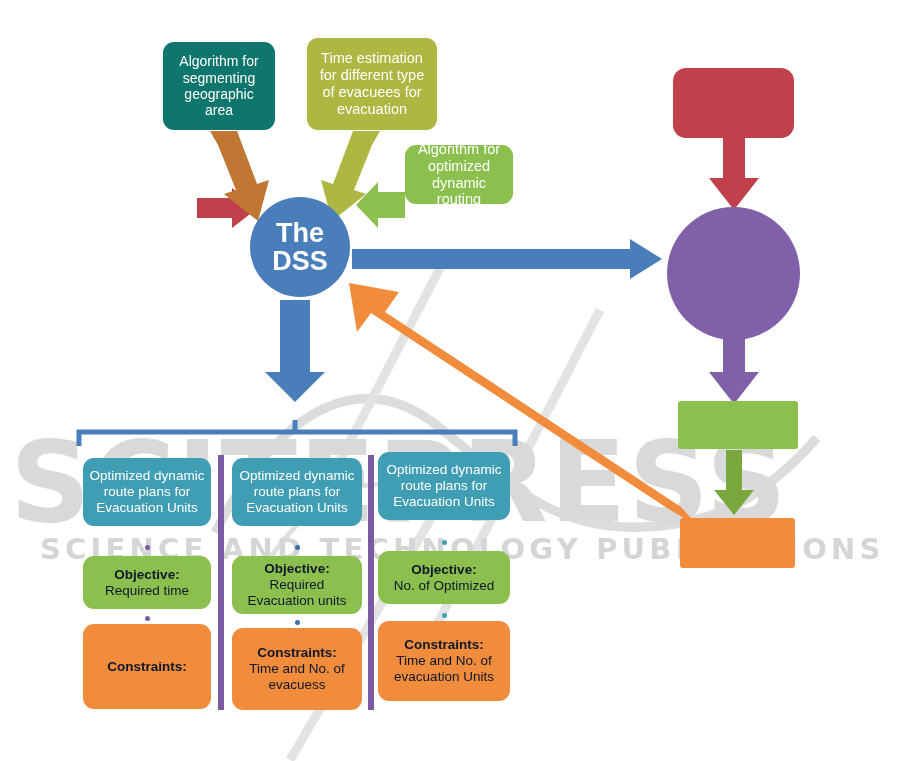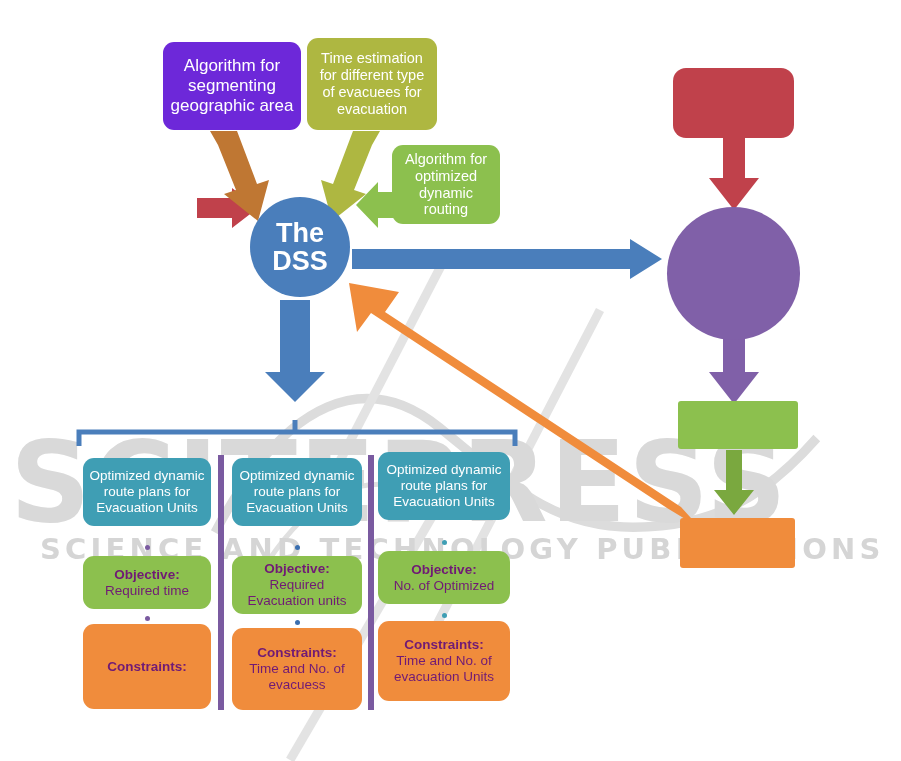--- a/index.html
+++ b/index.html
@@ -27,21 +27,21 @@
   .box{
     position:absolute;box-sizing:border-box;
     border-radius:11px;
     display:flex;align-items:center;justify-content:center;
     text-align:center;
     padding:4px 6px;
     line-height:1.17;
   }
   .box span{display:block;width:100%;}
   .white-txt{color:#ffffff;}
-  .dark-txt{color:#701a75;}
+  .dark-txt{color:#0f172a;}
 
   .circle{
     position:absolute;border-radius:50%;
     display:flex;align-items:center;justify-content:center;
     text-align:center;
     font-weight:bold;
   }
 
   
   #arrows{position:absolute;left:0;top:0;width:901px;height:761px;}
@@ -109,29 +109,29 @@
     <g>
       <path d="M726,450 L742,450 L742,490 L754,490 L734,515 L714,490 L726,490 Z" fill="#7aa83f"></path>
     </g>
 
     <g>
       <path d="M700,528 L681,507 L385,312 L399,292 L349,283 L357,332 L371,313 L667,508 Z" fill="#f08c3c"></path>
     </g>
   </svg>
 
 
-  <div class="box white-txt" style="left:163px;top:42px;width:138px;height:88px;background:#6d28d9;font-size:17px;">
+  <div class="box white-txt" style="left:163px;top:42px;width:112px;height:88px;background:#0f766e;font-size:14px;">
     <span>Algorithm for segmenting geographic area</span>
   </div>
 
   <div class="box white-txt" style="left:307px;top:38px;width:130px;height:92px;background:#aeb741;font-size:14.5px;align-items:center;">
     <span>Time estimation for different type of evacuees for evacuation</span>
   </div>
 
-  <div class="box white-txt" style="left:392px;top:145px;width:108px;height:79px;background:#8cc04e;font-size:14.5px;">
+  <div class="box white-txt" style="left:405px;top:145px;width:108px;height:59px;background:#8cc04e;font-size:14.5px;">
     <span>Algorithm for optimized dynamic routing</span>
   </div>
 
   <div class="circle white-txt" style="left:250px;top:197px;width:100px;height:100px;background:#4a7ebb;">
     <div style="font-size:27px;line-height:1.05;">
       <div>The</div>
       <div>DSS</div>
     </div>
   </div>
 

